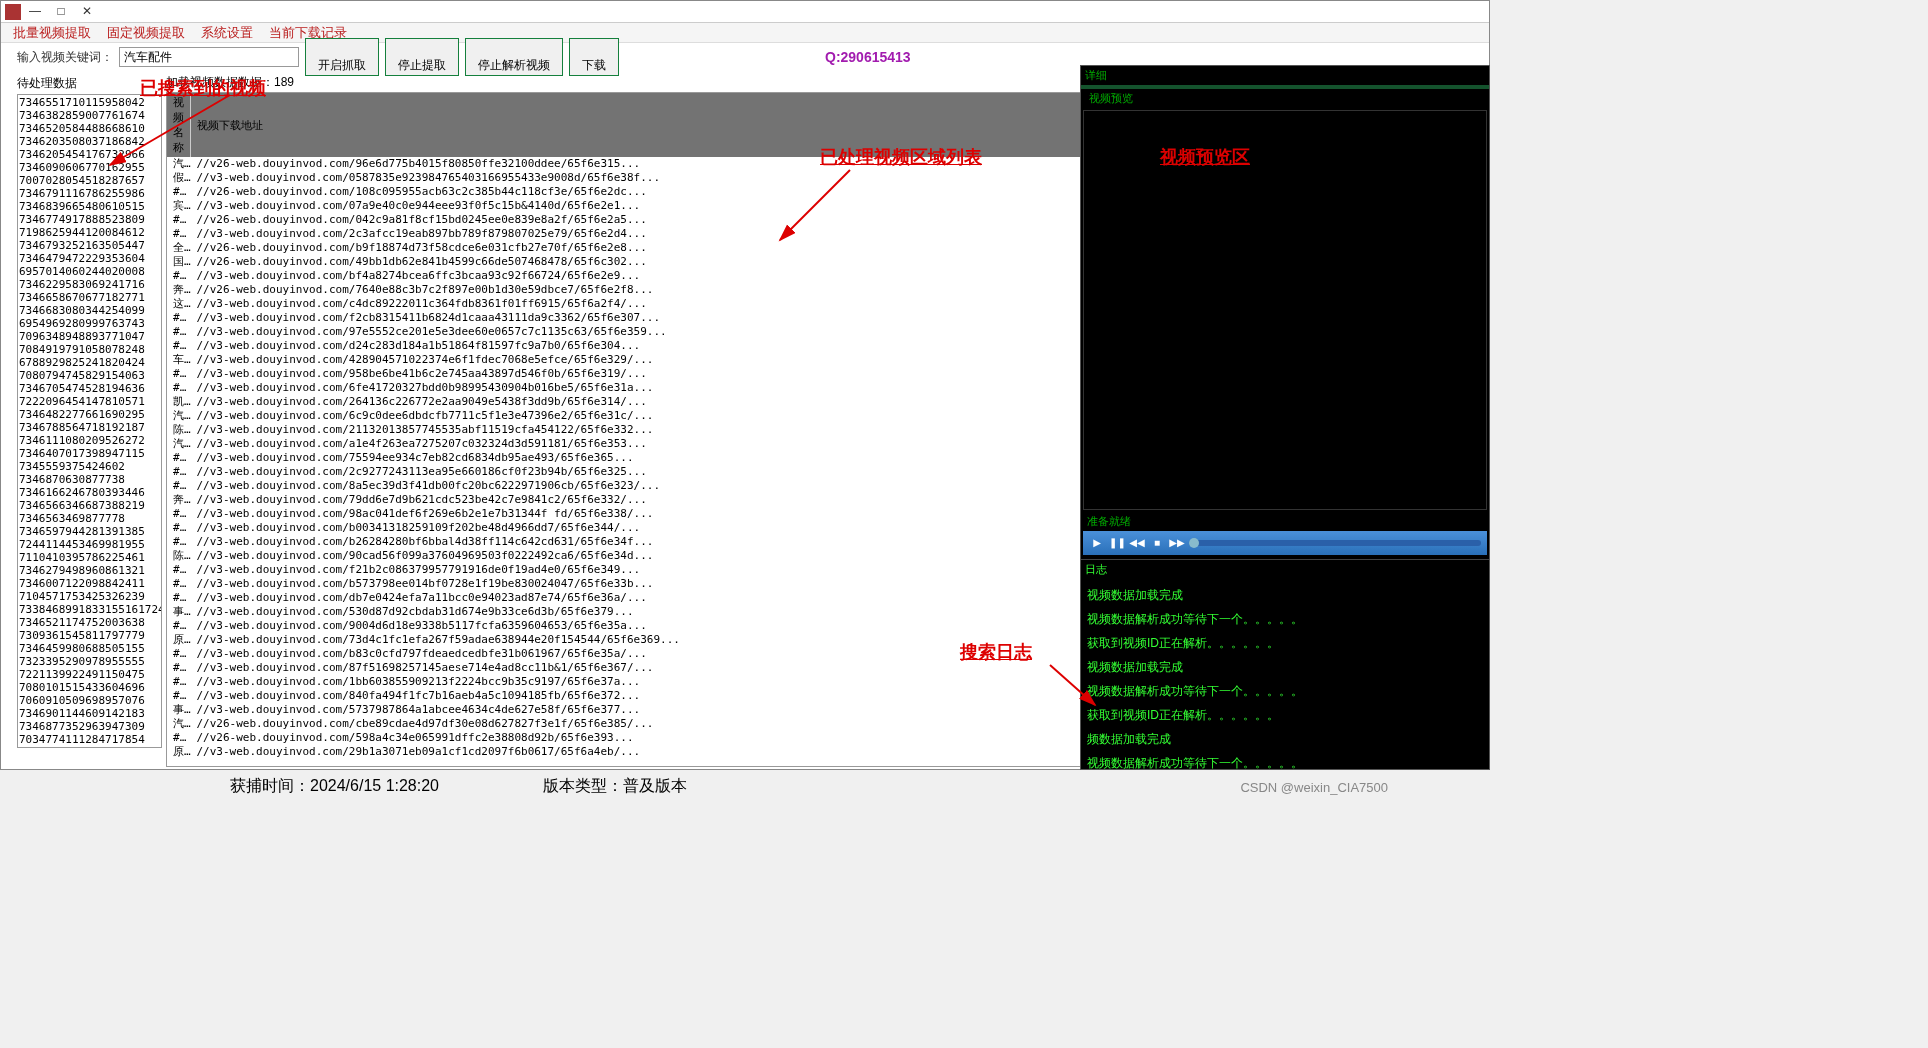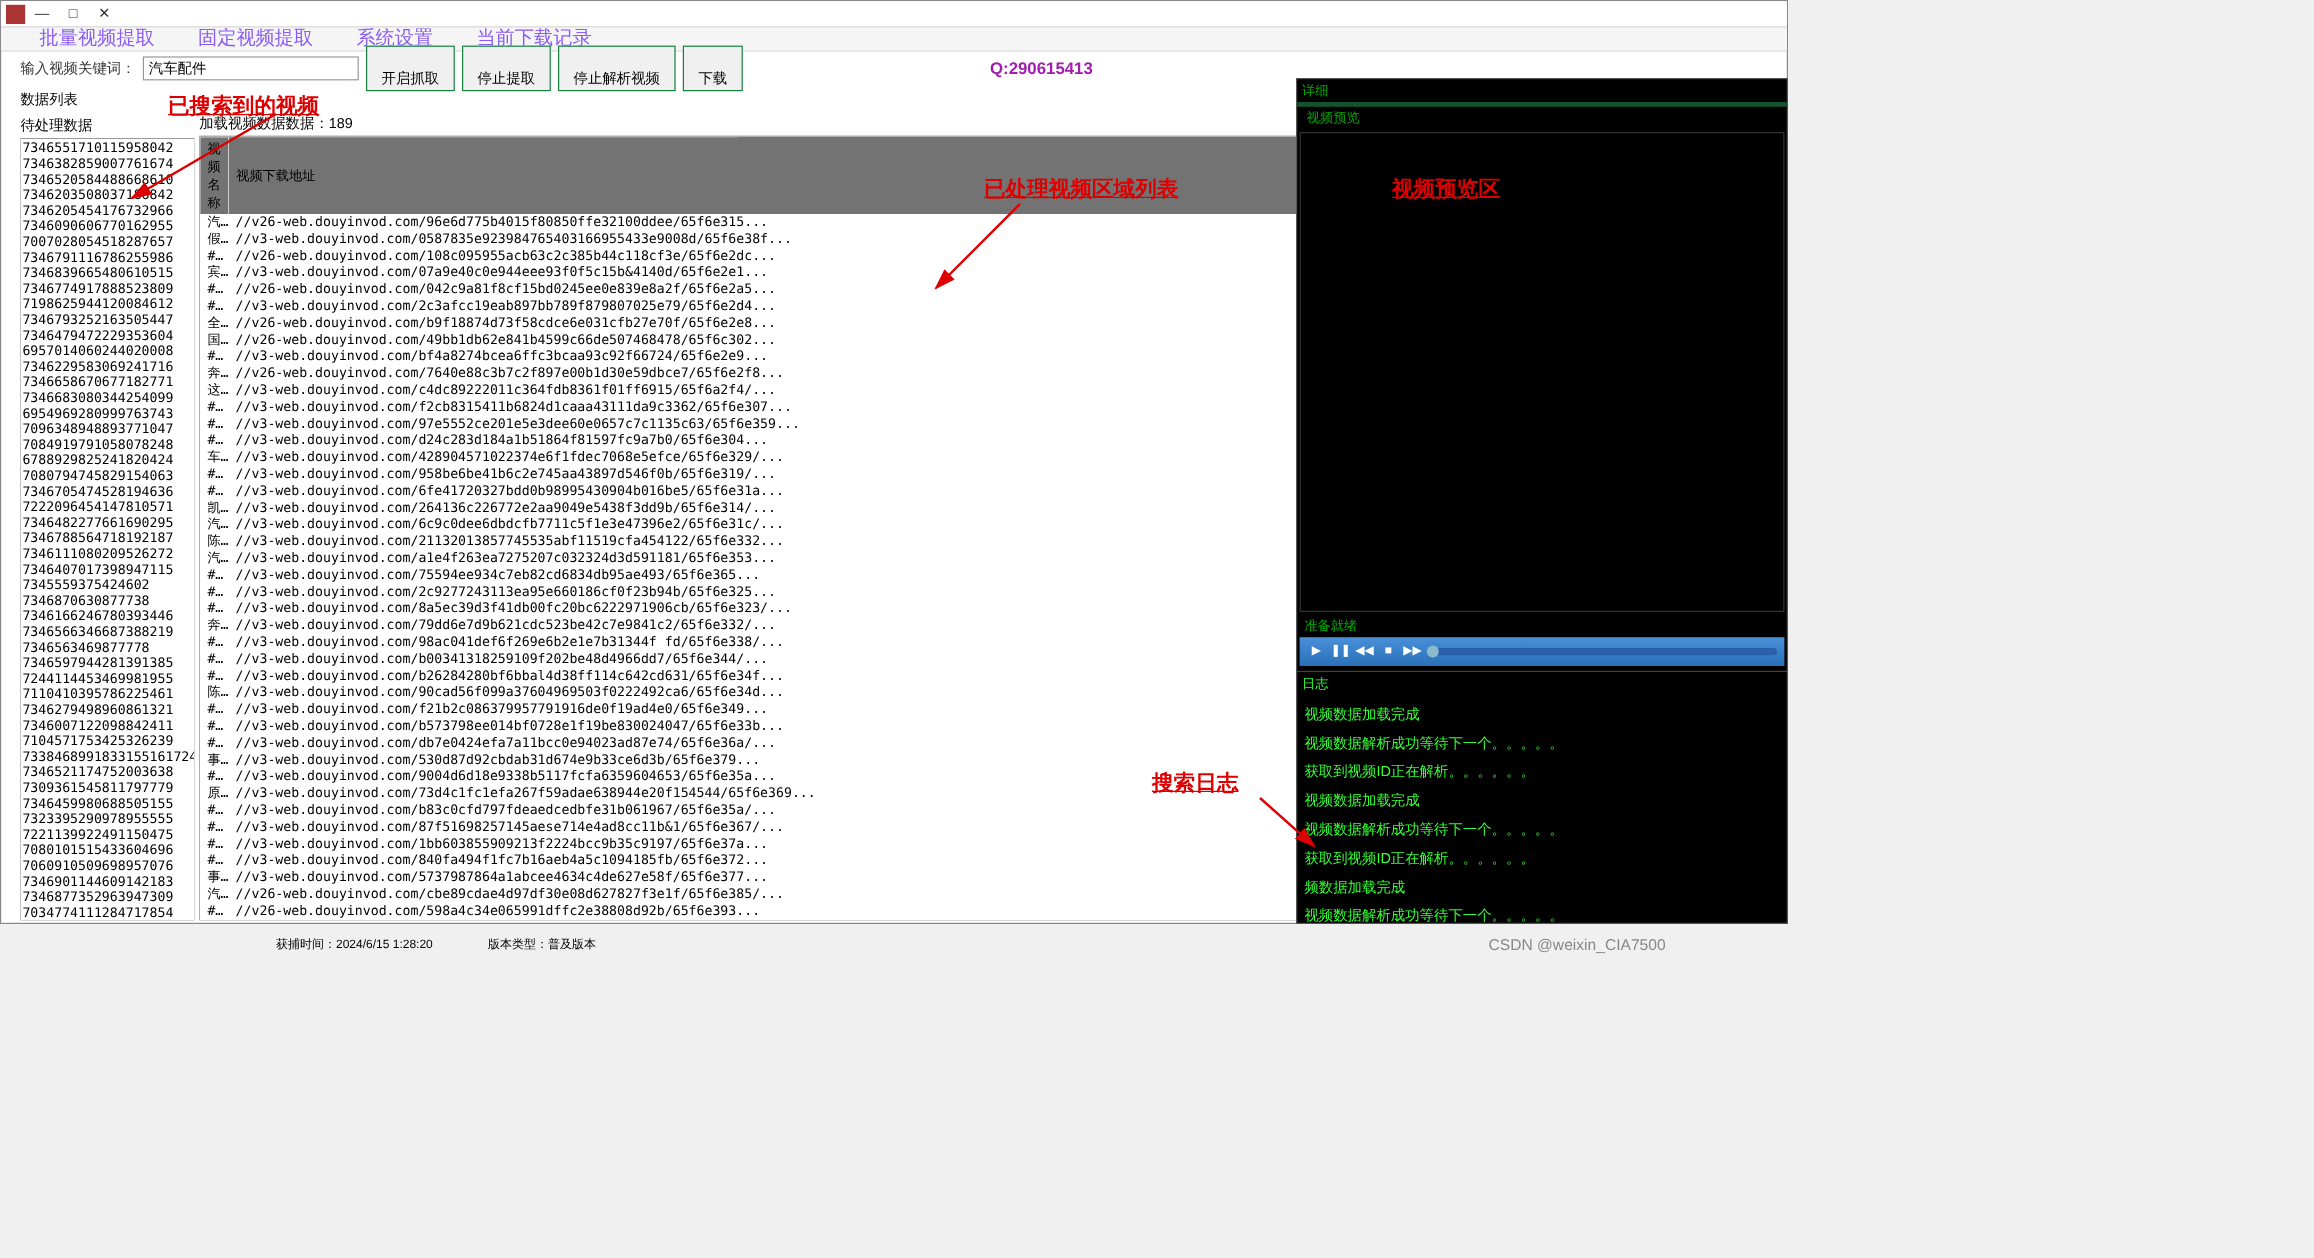--- a/index.html
+++ b/index.html
@@ -6,21 +6,21 @@
   body { font-family: "Microsoft YaHei", SimSun, Arial, sans-serif; font-size: 12px; background: #f0f0f0; width: 1928px; height: 1048px; overflow: hidden; }
   
   .window { background: #fff; border: 1px solid #888; width: 1490px; height: 770px; position: absolute; left: 0; top: 0; }
   .titlebar { background: #fff; height: 22px; display: flex; align-items: center; padding: 0 4px; border-bottom: 1px solid #ccc; }
   .title-icon { width: 16px; height: 16px; background: #a33; margin-right: 4px; }
   .title-text { flex: 1; font-size: 12px; }
   .win-btns { display: flex; gap: 6px; }
   .win-btn { width: 20px; height: 16px; text-align: center; line-height: 14px; cursor: pointer; color: #333; }
   
   .menubar { height: 20px; background: #f5f5f5; border-bottom: 1px solid #ddd; display: flex; align-items: center; padding-left: 4px; }
-  .menuitem { padding: 2px 8px; color: #8b5cf6; cursor: pointer; font-size: 16px; margin-left: 20px; }
+  .menuitem { padding: 2px 8px; color: #b91c1c; cursor: pointer; font-size: 13px; }
   
   .toolbar { height: 28px; display: flex; align-items: center; padding: 3px 16px; gap: 6px; }
   .toolbar label { color: #333; }
   .toolbar input[type="text"] { border: 1px solid #999; height: 20px; width: 180px; padding: 0 4px; font-size: 12px; }
   .btn { border: 1px solid #15803d; background: #f0f0f0; padding: 18px 12px; height: 22px; font-size: 12px; cursor: pointer; }
   .qlabel { color: #a21caf; margin-left: 200px; font-size: 14px; font-weight: bold; }
   
   .datasection { padding: 2px 16px; height: calc(100% - 22px - 20px - 28px); display: flex; flex-direction: column; }
   .ds-label { font-size: 12px; padding: 2px 0; }
   .row2 { display: flex; flex: 1; min-height: 0; }
@@ -43,21 +43,21 @@
   .player-bar { height: 24px; background: linear-gradient(#4a90d9, #2a70b9); margin: 0 2px; display: flex; align-items: center; gap: 4px; padding: 0 6px; }
   .pbtn { width: 16px; height: 16px; color: #fff; font-size: 10px; text-align: center; line-height: 16px; cursor: pointer; }
   .pslider { flex: 1; height: 6px; background: #2a60a9; border-radius: 3px; position: relative; }
   .pslider::before { content: ""; position: absolute; left: 0; width: 10px; height: 10px; background: #8bc; border-radius: 50%; top: -2px; }
   .logs-title { color: #33ff33; font-size: 11px; padding: 2px 4px; border-top: 1px solid #444; margin-top: 4px; }
   .logs { padding: 4px 6px; font-size: 12px; line-height: 24px; color: #33ff33; height: 220px; overflow: hidden; }
   
   .annot { position: absolute; color: #d00; font-size: 18px; font-weight: bold; pointer-events: none; text-decoration: underline; }
   .arrow-svg { position: absolute; pointer-events: none; }
   
-  .footer { position: absolute; left: 0; top: 776px; width: 1490px; height: 22px; display: flex; align-items: center; padding: 0 230px; gap: 46px; font-size: 10px; }
+  .footer { position: absolute; left: 0; top: 776px; width: 1490px; height: 22px; display: flex; align-items: flex-start; padding: 0 230px; gap: 104px; font-size: 16px; }
   .watermark { position: absolute; right: 540px; top: 780px; font-size: 13px; color: #888; }
 </style>
 </head>
 <body>
 
 <div class="window">
   <div class="titlebar">
     <div class="title-icon"></div>
     <div class="win-btns">
       <div class="win-btn">—</div>
@@ -75,21 +75,20 @@
     <label>输入视频关键词：</label>
     <input type="text" value="汽车配件" style="">
     <button class="btn">开启抓取</button>
     <button class="btn">停止提取</button>
     <button class="btn">停止解析视频</button>
     <button class="btn">下载</button>
     <span class="qlabel">Q:290615413</span>
   </div>
 
   <div class="datasection">
-    <div class="ds-label">数据列表</div>
     <div class="row2">
       <div style="display:flex;flex-direction:column;">
         <div class="ds-label">待处理数据</div>
         <div class="id-list" id="idlist">
             <div>7346551710115958042</div>
             <div>7346382859007761674</div>
             <div>7346520584488668610</div>
             <div>7346203508037186842</div>
             <div>7346205454176732966</div>
             <div>7346090606770162955</div>

